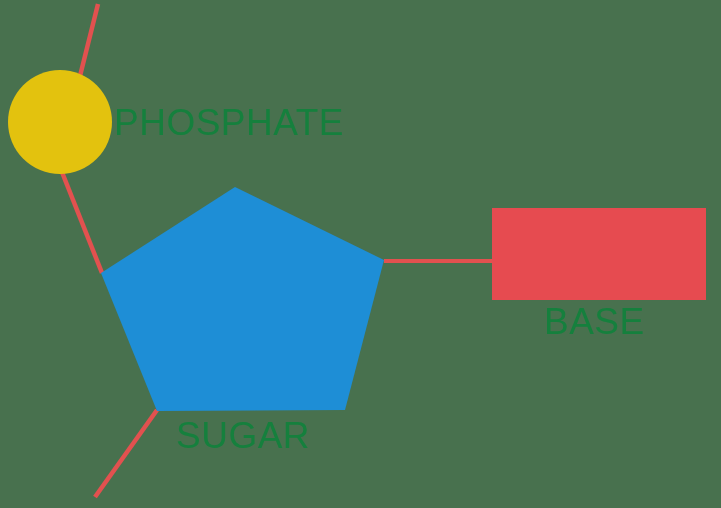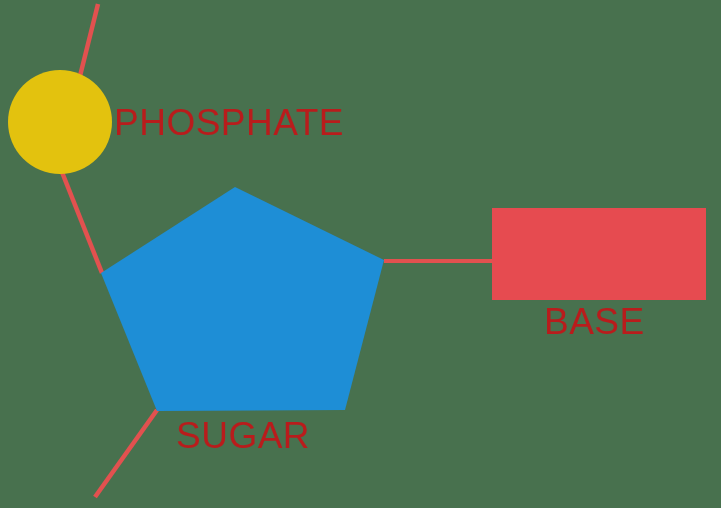--- a/index.html
+++ b/index.html
@@ -18,21 +18,21 @@
     left: 0;
     top: 0;
     display: block;
   }
   .shape-label {
     position: absolute;
     font-size: 37px;
     line-height: 37px;
     font-weight: 500;
     letter-spacing: 0.5px;
-    color: #b91c1c;
+    color: #15803d;
     white-space: nowrap;
     user-select: none;
   }
   .label-phosphate { left: 114px; top: 104px; }
   .label-sugar     { left: 176px; top: 417px; }
   .label-base      { left: 544px; top: 303px; }
 </style>
 </head>
 <body>
 

